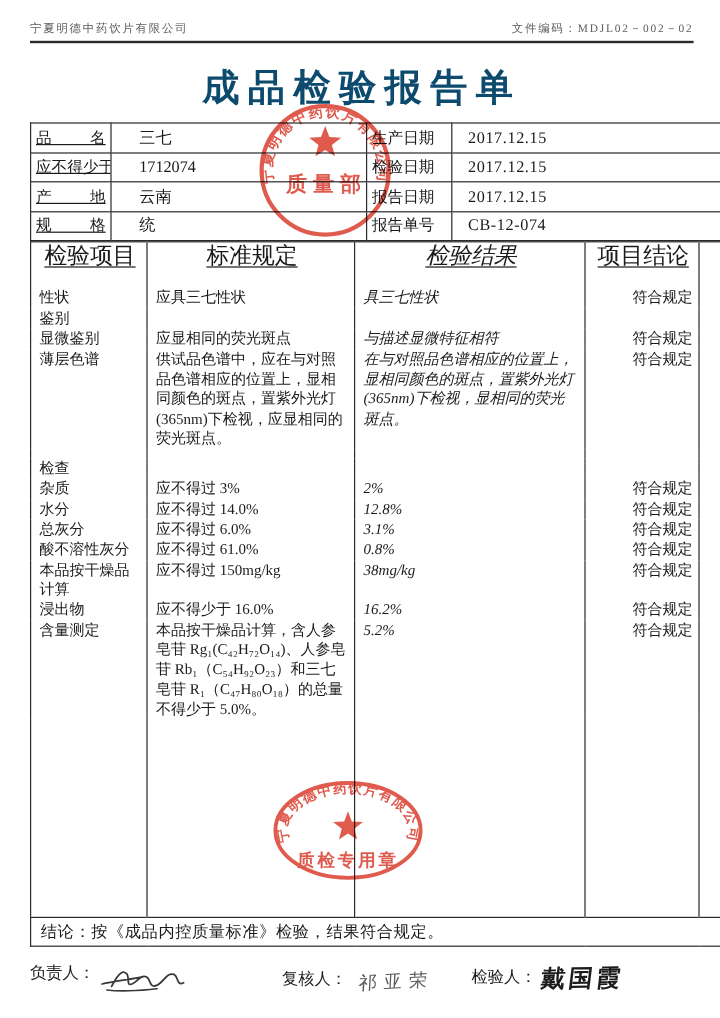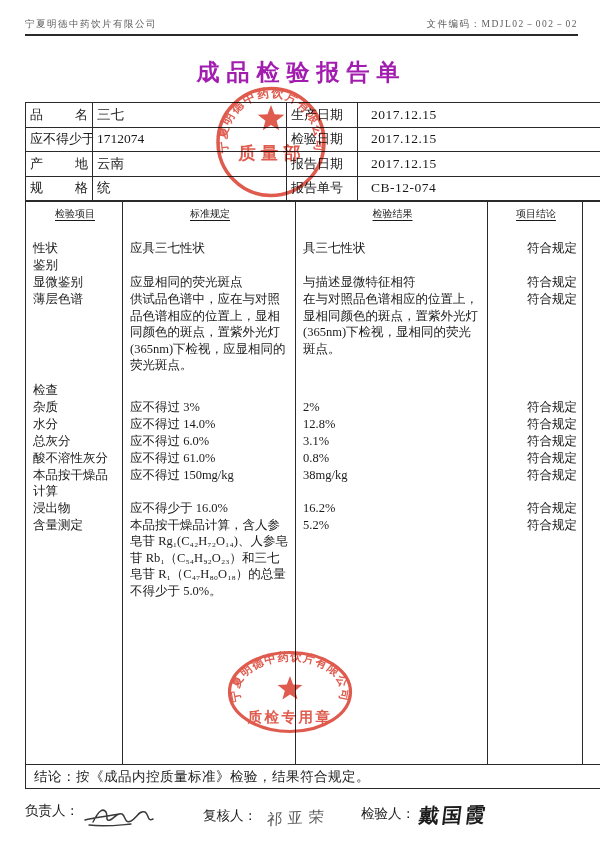--- a/index.html
+++ b/index.html
@@ -12,67 +12,67 @@
 
   
   .doc-header{
     display:flex;justify-content:space-between;align-items:flex-end;
     font-size:9.5px;color:#5c5c5c;letter-spacing:1.5px;
     padding-bottom:3px;border-bottom:2px solid #2a2a2a;height:13px;
   }
 
   
   .doc-title{
-    margin-top:21px;text-align:center;font-size:23px;font-weight:bold;
-    letter-spacing:7px;color:#a21caf;height:32px;line-height:32px;
+    margin-top:21px;text-align:center;font-size:31px;font-weight:bold;
+    letter-spacing:7px;color:#0c4a6e;height:32px;line-height:32px;
   }
 
   
   table{border-collapse:collapse;table-layout:fixed;}
   .info-table{width:553px;margin-top:13px;}
   .info-table td{
     border:1px solid #2a2a2a;height:23.5px;font-size:13px;
     padding:0 4px;white-space:nowrap;overflow:hidden;
   }
-  .info-table td.ilabel{width:58px;text-align:justify;text-align-last:justify;}
-  .info-table td.ival{width:185px;padding-left:4px;font-size:13.5px;}
+  .info-table td.ilabel{width:58px;text-align:justify;text-align-last:justify;text-decoration:underline;}
+  .info-table td.ival{width:185px;padding-left:23px;font-size:13.5px;}
   .info-table td.ilabel2{width:62px;padding:0 4px;}
   .info-table td.ival2{width:232px;padding-left:13px;font-size:13.5px;letter-spacing:.5px;}
 
   
   .insp-table{width:553px;border:1.5px solid #2a2a2a;}
   .insp-table td{
     border-left:1px solid #2a2a2a;vertical-align:top;
     font-size:12.5px;line-height:16.5px;padding:0 5px 0 7px;
   }
   .insp-table td:first-child{border-left:none;}
   .insp-table .c1{width:84px;}
   .insp-table .c2{width:160px;}
-  .insp-table .c3{width:179px;}
+  .insp-table .c3{width:179px;font-style:italic;}
   .insp-table .c4{width:82px;text-align:right;}
   .insp-table .c5{width:38px;}
   .insp-table tr.head td{
-    height:24px;text-align:center;padding-top:4px;font-size:10px;
+    height:24px;text-align:center;padding-top:4px;font-size:19px;
     text-decoration:underline;text-underline-offset:3px;
   }
   .insp-table tr.spacer1 td{height:10px;}
   .insp-table tr.spacer2 td{height:8px;}
   .insp-table tr.item td{height:17px;}
   .insp-table tr.filler td{height:165px;}
   .insp-table tr.conclusion td{
     border-top:1.5px solid #2a2a2a;height:21px;font-size:13.5px;
     padding:2px 0 0 8px;vertical-align:middle;letter-spacing:.5px;
   }
 
   
   .sig-row{margin-top:9px;display:flex;align-items:center;font-size:13.5px;}
   .sig-block{display:flex;align-items:flex-start;}
   .sig-label{white-space:nowrap;padding-top:4px;}
   .sig-b1{width:178px;}
-  .sig-b2{width:158px;}
+  .sig-b2{width:158px;margin-left:32px;}
   .sig-name-light{
     display:inline-block;font-size:15px;color:#5a5a5a;letter-spacing:6px;
     transform:rotate(-3deg) skewX(-6deg);padding:6px 0 0 10px;
   }
   .sig-name-bold{
     display:inline-block;font-size:20px;font-weight:bold;color:#1c1c1c;
     letter-spacing:3px;transform:rotate(-1deg) skewX(-8deg);padding:1px 0 0 4px;
   }
 
   

